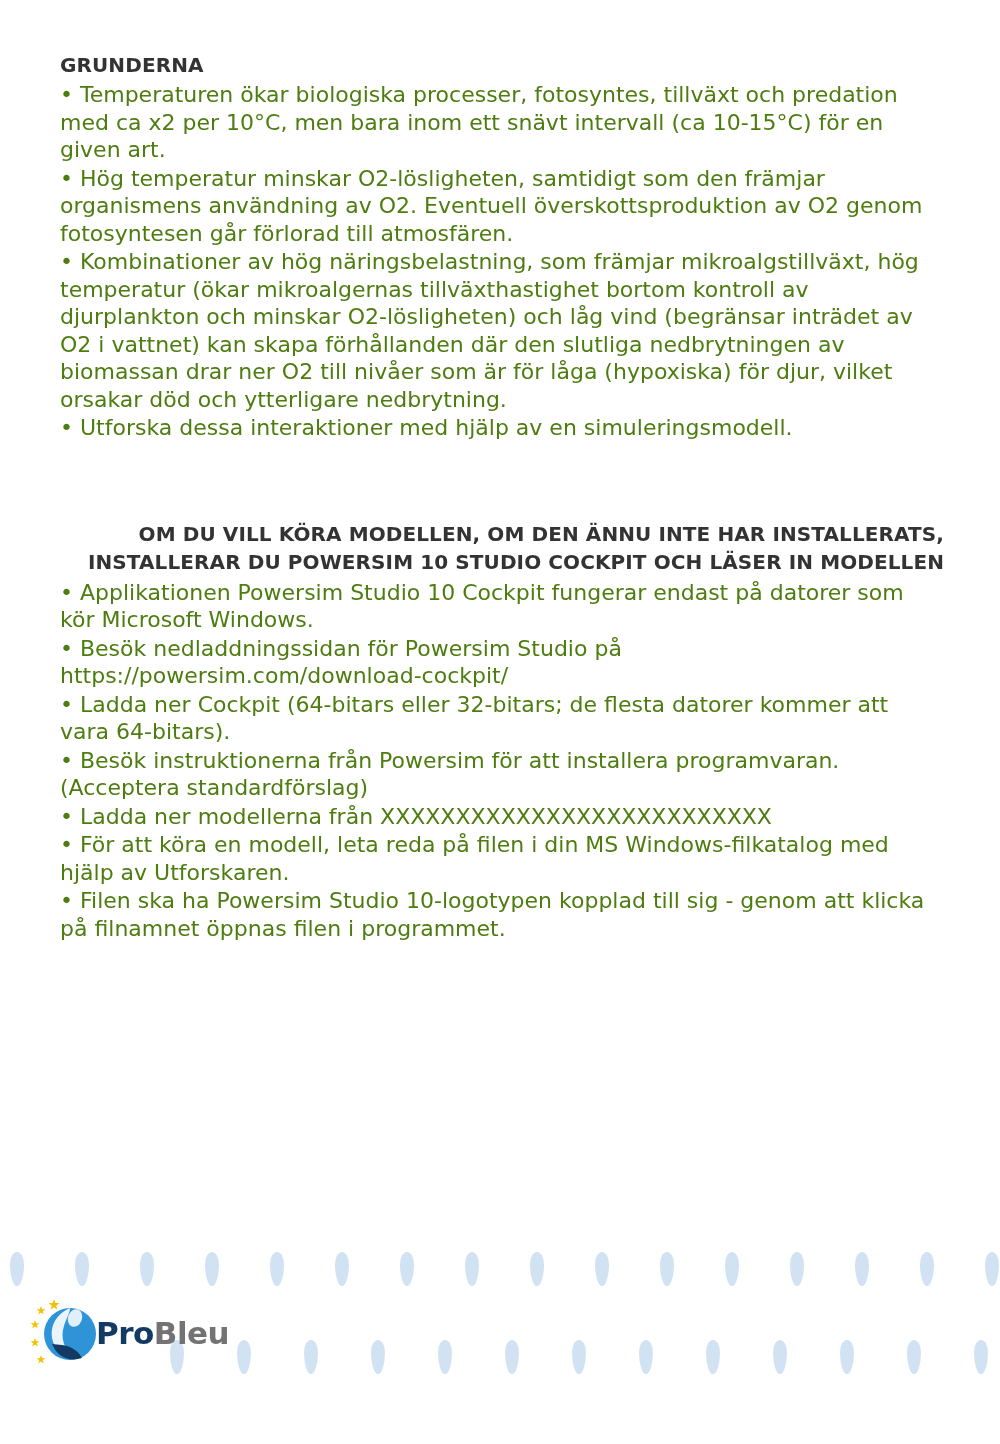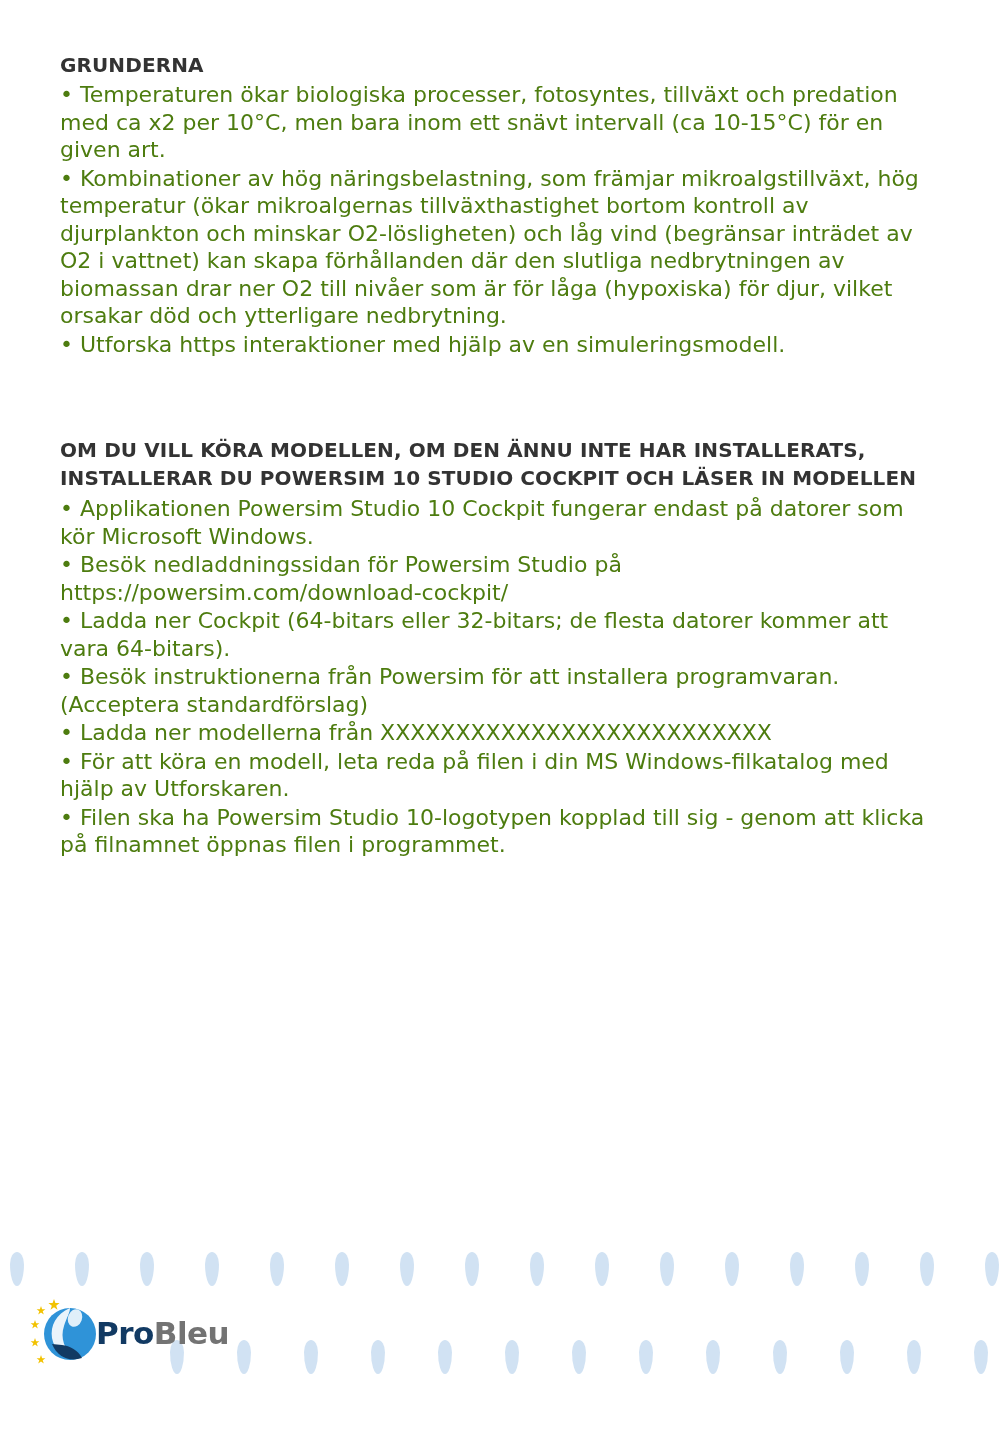--- a/index.html
+++ b/index.html
@@ -48,20 +48,21 @@
   }
   .section-gap {
     height: 78px;
   }
   .section2 {
     margin-top: 0;
   }
   .section2 .section-heading {
     line-height: 28px;
     margin-bottom: 3px;
+    text-align: right;
   }
 
   
   .footer {
     position: absolute;
     left: 0;
     bottom: 0;
     width: 1000px;
     height: 200px;
   }
@@ -111,22 +112,23 @@
 </head>
 <body>
 
 <div class="page">
 
   <div class="content">
 
     <div>
       <h2 class="section-heading">GRUNDERNA</h2>
       <p class="bullet">• Temperaturen ökar biologiska processer, fotosyntes, tillväxt och predation med ca x2 per 10°C, men bara inom ett snävt intervall (ca 10-15°C) för en given art.</p>
+      <p class="bullet">• Hög temperatur minskar O2-lösligheten, samtidigt som den främjar organismens användning av O2. Eventuell överskottsproduktion av O2 genom fotosyntesen går förlorad till atmosfären.</p>
       <p class="bullet">• Kombinationer av hög näringsbelastning, som främjar mikroalgstillväxt, hög temperatur (ökar mikroalgernas tillväxthastighet bortom kontroll av djurplankton och minskar O2-lösligheten) och låg vind (begränsar inträdet av O2 i vattnet) kan skapa förhållanden där den slutliga nedbrytningen av biomassan drar ner O2 till nivåer som är för låga (hypoxiska) för djur, vilket orsakar död och ytterligare nedbrytning.</p>
-      <p class="bullet">• Utforska https interaktioner med hjälp av en simuleringsmodell.</p>
+      <p class="bullet">• Utforska dessa interaktioner med hjälp av en simuleringsmodell.</p>
     </div>
 
     <div class="section-gap"></div>
 
     <div class="section2">
       <h2 class="section-heading">OM DU VILL KÖRA MODELLEN, OM DEN ÄNNU INTE HAR INSTALLERATS, INSTALLERAR DU POWERSIM 10 STUDIO COCKPIT OCH LÄSER IN MODELLEN</h2>
       <p class="bullet">• Applikationen Powersim Studio 10 Cockpit fungerar endast på datorer som kör Microsoft Windows.</p>
       <p class="bullet">• Besök nedladdningssidan för Powersim Studio på https://powersim.com/download-cockpit/</p>
       <p class="bullet">• Ladda ner Cockpit (64-bitars eller 32-bitars; de flesta datorer kommer att vara 64-bitars).</p>
       <p class="bullet">• Besök instruktionerna från Powersim för att installera programvaran. (Acceptera standardförslag)</p>

